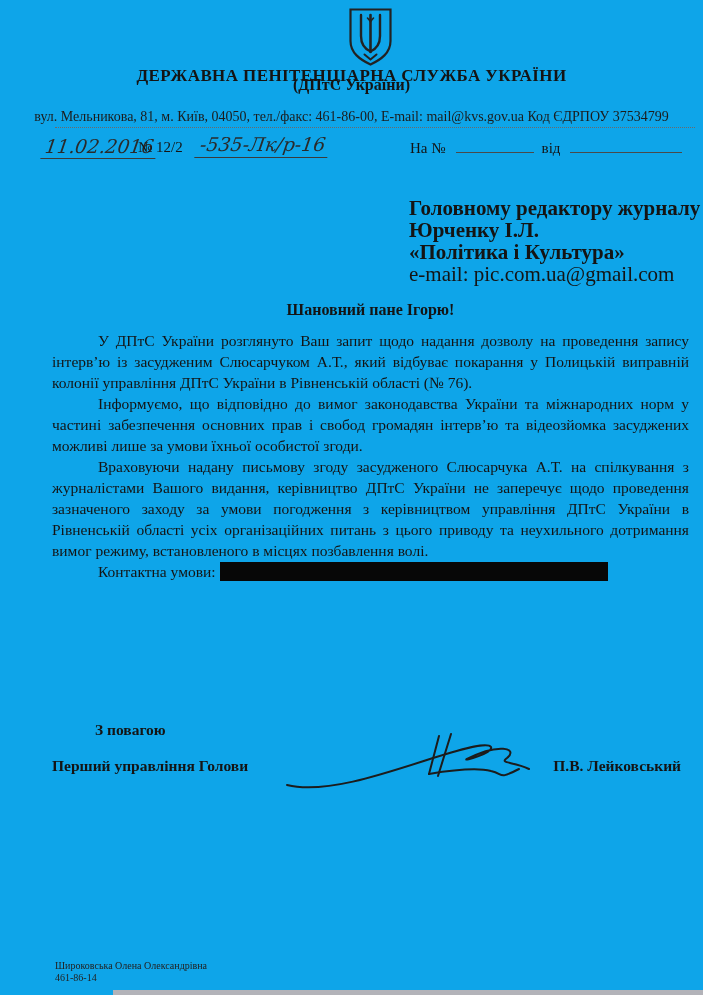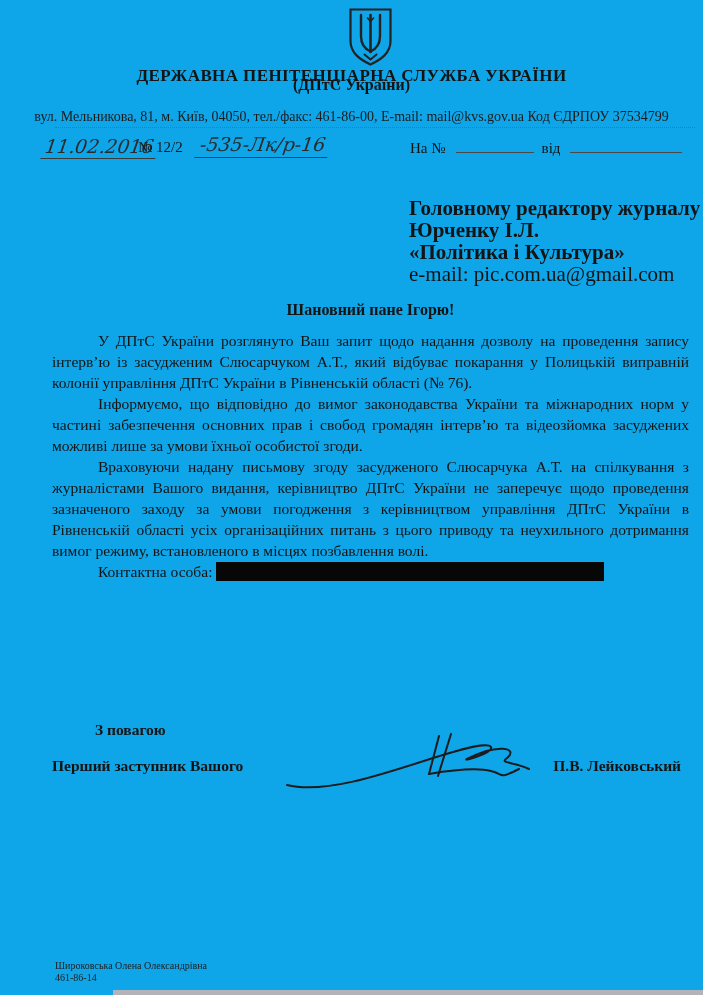--- a/index.html
+++ b/index.html
@@ -113,25 +113,25 @@
     <div class="b">«Політика і Культура»</div>
     <div>e-mail: pic.com.ua@gmail.com</div>
   </div>
 
   <div class="salutation">Шановний пане Ігорю!</div>
 
   <div class="body-text">
     <p>У ДПтС України розглянуто Ваш запит щодо надання дозволу на проведення запису інтерв’ю із засудженим Слюсарчуком А.Т., який відбуває покарання у Полицькій виправній колонії управління ДПтС України в Рівненській області (№ 76).</p>
     <p>Інформуємо, що відповідно до вимог законодавства України та міжнародних норм у частині забезпечення основних прав і свобод громадян інтерв’ю та відеозйомка засуджених можливі лише за умови їхньої особистої згоди.</p>
     <p>Враховуючи надану письмову згоду засудженого Слюсарчука А.Т. на спілкування з журналістами Вашого видання, керівництво ДПтС України не заперечує щодо проведення зазначеного заходу за умови погодження з керівництвом управління ДПтС України в Рівненській області усіх організаційних питань з цього приводу та неухильного дотримання вимог режиму, встановленого в місцях позбавлення волі.</p>
-    <p><span>Контактна особа:</span><span class="redaction-bar"></span></p>
+    <p><span>Контактна умови:</span><span class="redaction-bar"></span></p>
   </div>
 
   <div class="regards">З повагою</div>
-  <div class="signer-position">Перший заступник Вашого</div>
+  <div class="signer-position">Перший управління Голови</div>
   <svg class="signature" viewBox="0 0 255 68" fill="none" stroke="#1c1c1c" stroke-width="2" stroke-linecap="round">
     <path d="M4,57 C40,66 95,48 150,30 C185,19 205,14 208,19 C211,25 178,34 184,31 C215,15 236,20 224,30 C216,36 230,33 246,41"></path>
     <path d="M156,8 L146,46"></path>
     <path d="M168,6 L155,48"></path>
     <path d="M146,46 C170,42 196,40 208,43 C222,46 214,52 236,41"></path>
   </svg>
   <div class="signer-name">П.В. Лейковський</div>
 
   <div class="executor">
     <div>Широковська Олена Олександрівна</div>

